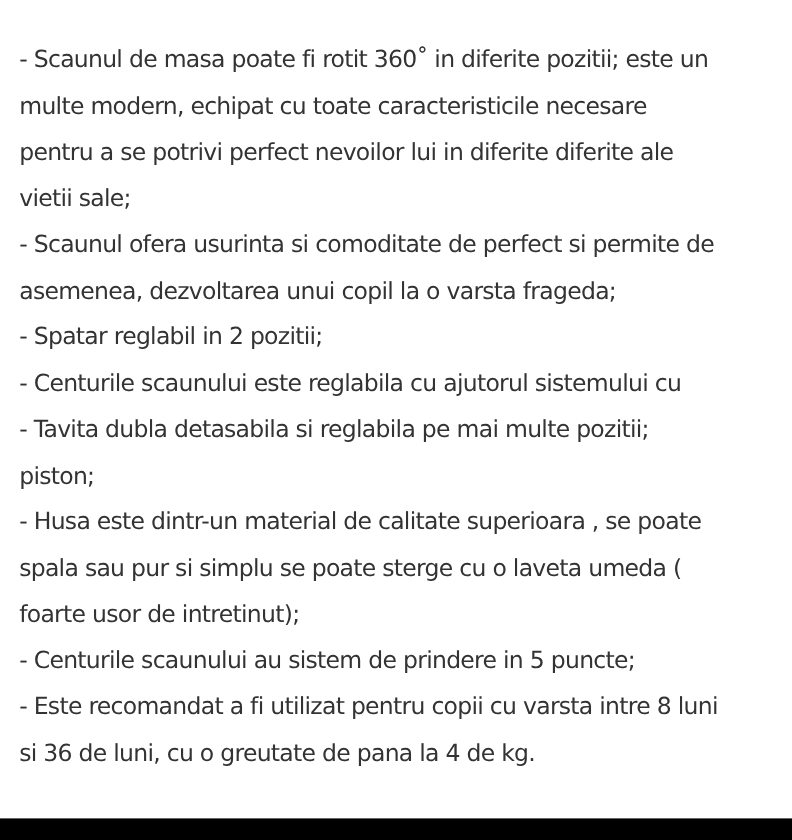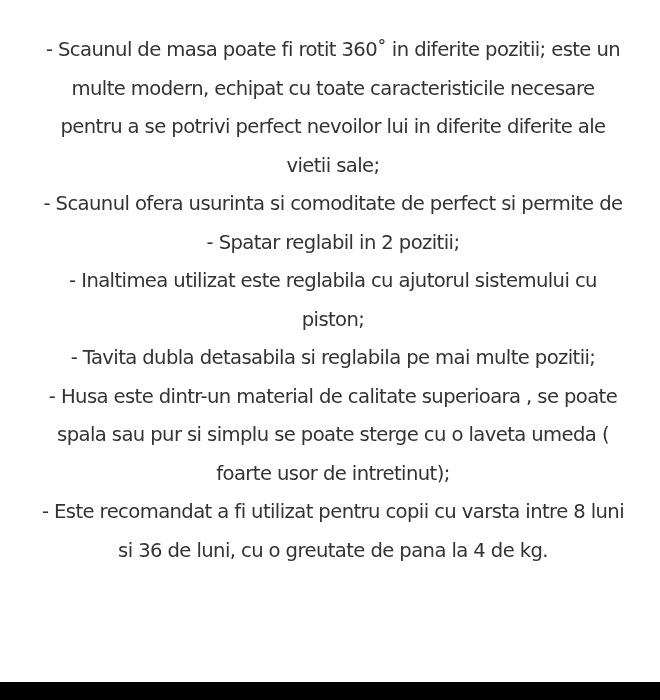--- a/index.html
+++ b/index.html
@@ -9,39 +9,41 @@
       font-family: "DejaVu Sans", sans-serif;
     }
     .content {
       position:absolute; left:16px; top:31px; right:10px;
       color:#333333;
       font-size:19.6px;
       line-height:38.5px;
       letter-spacing:-0.6px;
       word-spacing:0px;
     }
-    .line { white-space:nowrap; height:38.5px;text-align:center; }
+    .line { white-space:nowrap; height:38.5px; }
     .bottom-bar {
       position:absolute; left:0; right:0; top:682px; bottom:0;
       background:#000000;
     }
   </style>
 </head>
 <body>
 
 <div class="content">
   <div class="line">- Scaunul de masa poate fi rotit 360˚ in diferite pozitii; este un</div>
   <div class="line">multe modern, echipat cu toate caracteristicile necesare</div>
   <div class="line">pentru a se potrivi perfect nevoilor lui in diferite diferite ale</div>
   <div class="line">vietii sale;</div>
   <div class="line">- Scaunul ofera usurinta si comoditate de perfect si permite de</div>
+  <div class="line">asemenea, dezvoltarea unui copil la o varsta frageda;</div>
   <div class="line">- Spatar reglabil in 2 pozitii;</div>
-  <div class="line">- Inaltimea utilizat este reglabila cu ajutorul sistemului cu</div>
+  <div class="line">- Centurile scaunului este reglabila cu ajutorul sistemului cu</div>
+  <div class="line">- Tavita dubla detasabila si reglabila pe mai multe pozitii;</div>
   <div class="line">piston;</div>
-  <div class="line">- Tavita dubla detasabila si reglabila pe mai multe pozitii;</div>
   <div class="line">- Husa este dintr-un material de calitate superioara , se poate</div>
   <div class="line">spala sau pur si simplu se poate sterge cu o laveta umeda (</div>
   <div class="line">foarte usor de intretinut);</div>
+  <div class="line">- Centurile scaunului au sistem de prindere in 5 puncte;</div>
   <div class="line">- Este recomandat a fi utilizat pentru copii cu varsta intre 8 luni</div>
   <div class="line">si 36 de luni, cu o greutate de pana la 4 de kg.</div>
 </div>
 
 <div class="bottom-bar"></div>
 
 </body></html>

